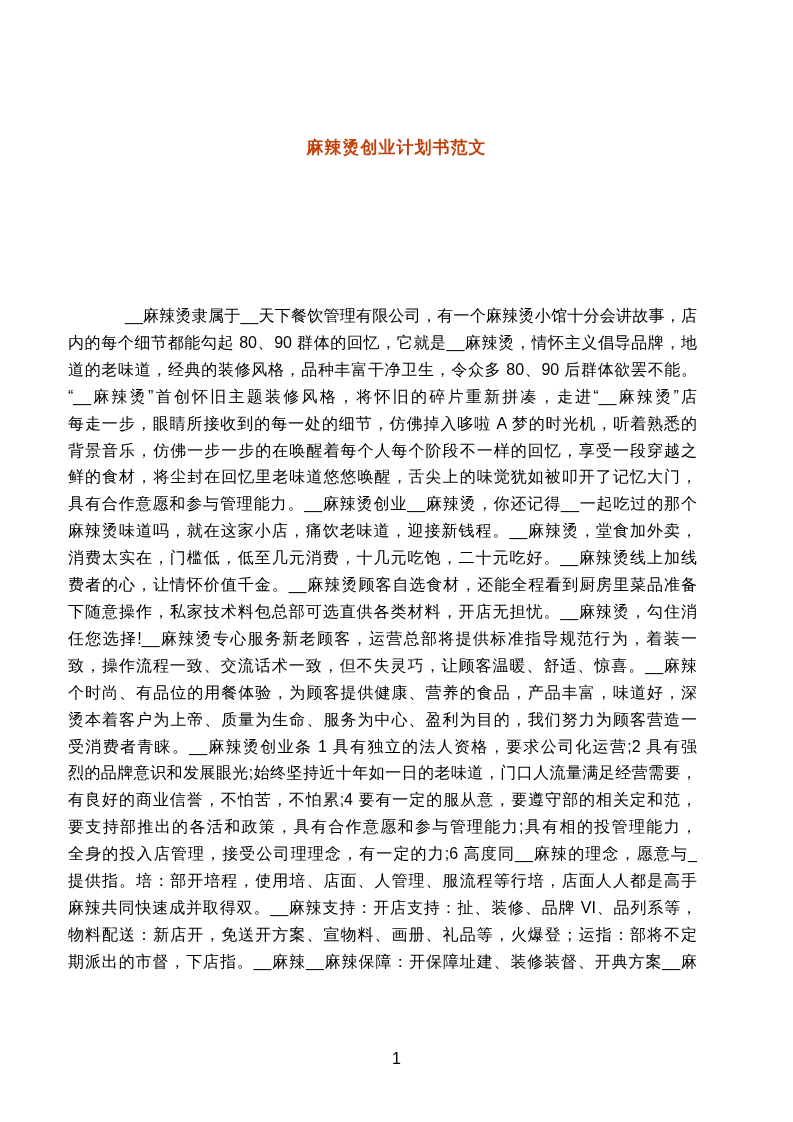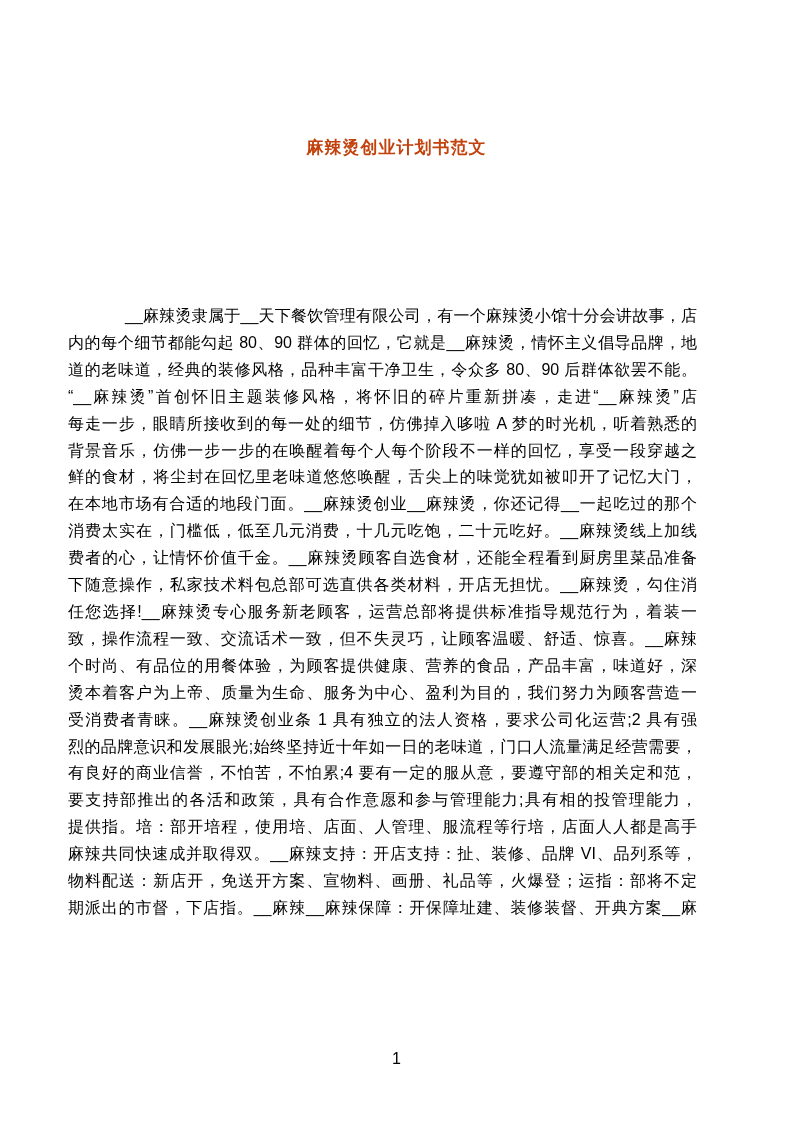--- a/index.html
+++ b/index.html
@@ -66,32 +66,34 @@
   <h1 class="doc-title">麻辣烫创业计划书范文</h1>
 
   <div class="body-text" id="body-text">
       <div class="text-line indent">__麻辣烫隶属于__天下餐饮管理有限公司，有一个麻辣烫小馆十分会讲故事，店</div>
       <div class="text-line">内的每个细节都能勾起 80、90 群体的回忆，它就是__麻辣烫，情怀主义倡导品牌，地</div>
       <div class="text-line">道的老味道，经典的装修风格，品种丰富干净卫生，令众多 80、90 后群体欲罢不能。</div>
       <div class="text-line">“__麻辣烫”首创怀旧主题装修风格，将怀旧的碎片重新拼凑，走进“__麻辣烫”店</div>
       <div class="text-line">每走一步，眼睛所接收到的每一处的细节，仿佛掉入哆啦 A 梦的时光机，听着熟悉的</div>
       <div class="text-line">背景音乐，仿佛一步一步的在唤醒着每个人每个阶段不一样的回忆，享受一段穿越之</div>
       <div class="text-line">鲜的食材，将尘封在回忆里老味道悠悠唤醒，舌尖上的味觉犹如被叩开了记忆大门，</div>
-      <div class="text-line">在本地市场有合适的地段门面。__麻辣烫创业__麻辣烫，你还记得__一起吃过的那个</div>
+      <div class="text-line">具有合作意愿和参与管理能力。__麻辣烫创业__麻辣烫，你还记得__一起吃过的那个</div>
+      <div class="text-line">麻辣烫味道吗，就在这家小店，痛饮老味道，迎接新钱程。__麻辣烫，堂食加外卖，</div>
       <div class="text-line">消费太实在，门槛低，低至几元消费，十几元吃饱，二十元吃好。__麻辣烫线上加线</div>
       <div class="text-line">费者的心，让情怀价值千金。__麻辣烫顾客自选食材，还能全程看到厨房里菜品准备</div>
       <div class="text-line">下随意操作，私家技术料包总部可选直供各类材料，开店无担忧。__麻辣烫，勾住消</div>
       <div class="text-line">任您选择!__麻辣烫专心服务新老顾客，运营总部将提供标准指导规范行为，着装一</div>
       <div class="text-line">致，操作流程一致、交流话术一致，但不失灵巧，让顾客温暖、舒适、惊喜。__麻辣</div>
       <div class="text-line">个时尚、有品位的用餐体验，为顾客提供健康、营养的食品，产品丰富，味道好，深</div>
       <div class="text-line">烫本着客户为上帝、质量为生命、服务为中心、盈利为目的，我们努力为顾客营造一</div>
       <div class="text-line">受消费者青睐。__麻辣烫创业条 1 具有独立的法人资格，要求公司化运营;2 具有强</div>
       <div class="text-line">烈的品牌意识和发展眼光;始终坚持近十年如一日的老味道，门口人流量满足经营需要，</div>
       <div class="text-line">有良好的商业信誉，不怕苦，不怕累;4 要有一定的服从意，要遵守部的相关定和范，</div>
       <div class="text-line">要支持部推出的各活和政策，具有合作意愿和参与管理能力;具有相的投管理能力，</div>
+      <div class="text-line">全身的投入店管理，接受公司理理念，有一定的力;6 高度同__麻辣的理念，愿意与_</div>
       <div class="text-line">提供指。培：部开培程，使用培、店面、人管理、服流程等行培，店面人人都是高手</div>
       <div class="text-line">麻辣共同快速成并取得双。__麻辣支持：开店支持：扯、装修、品牌 VI、品列系等，</div>
       <div class="text-line">物料配送：新店开，免送开方案、宣物料、画册、礼品等，火爆登；运指：部将不定</div>
       <div class="text-line">期派出的市督，下店指。__麻辣__麻辣保障：开保障址建、装修装督、开典方案__麻</div>
     </div>
 
   <div class="footer">
     <span class="page-number">1</span>
   </div>
 </div>

